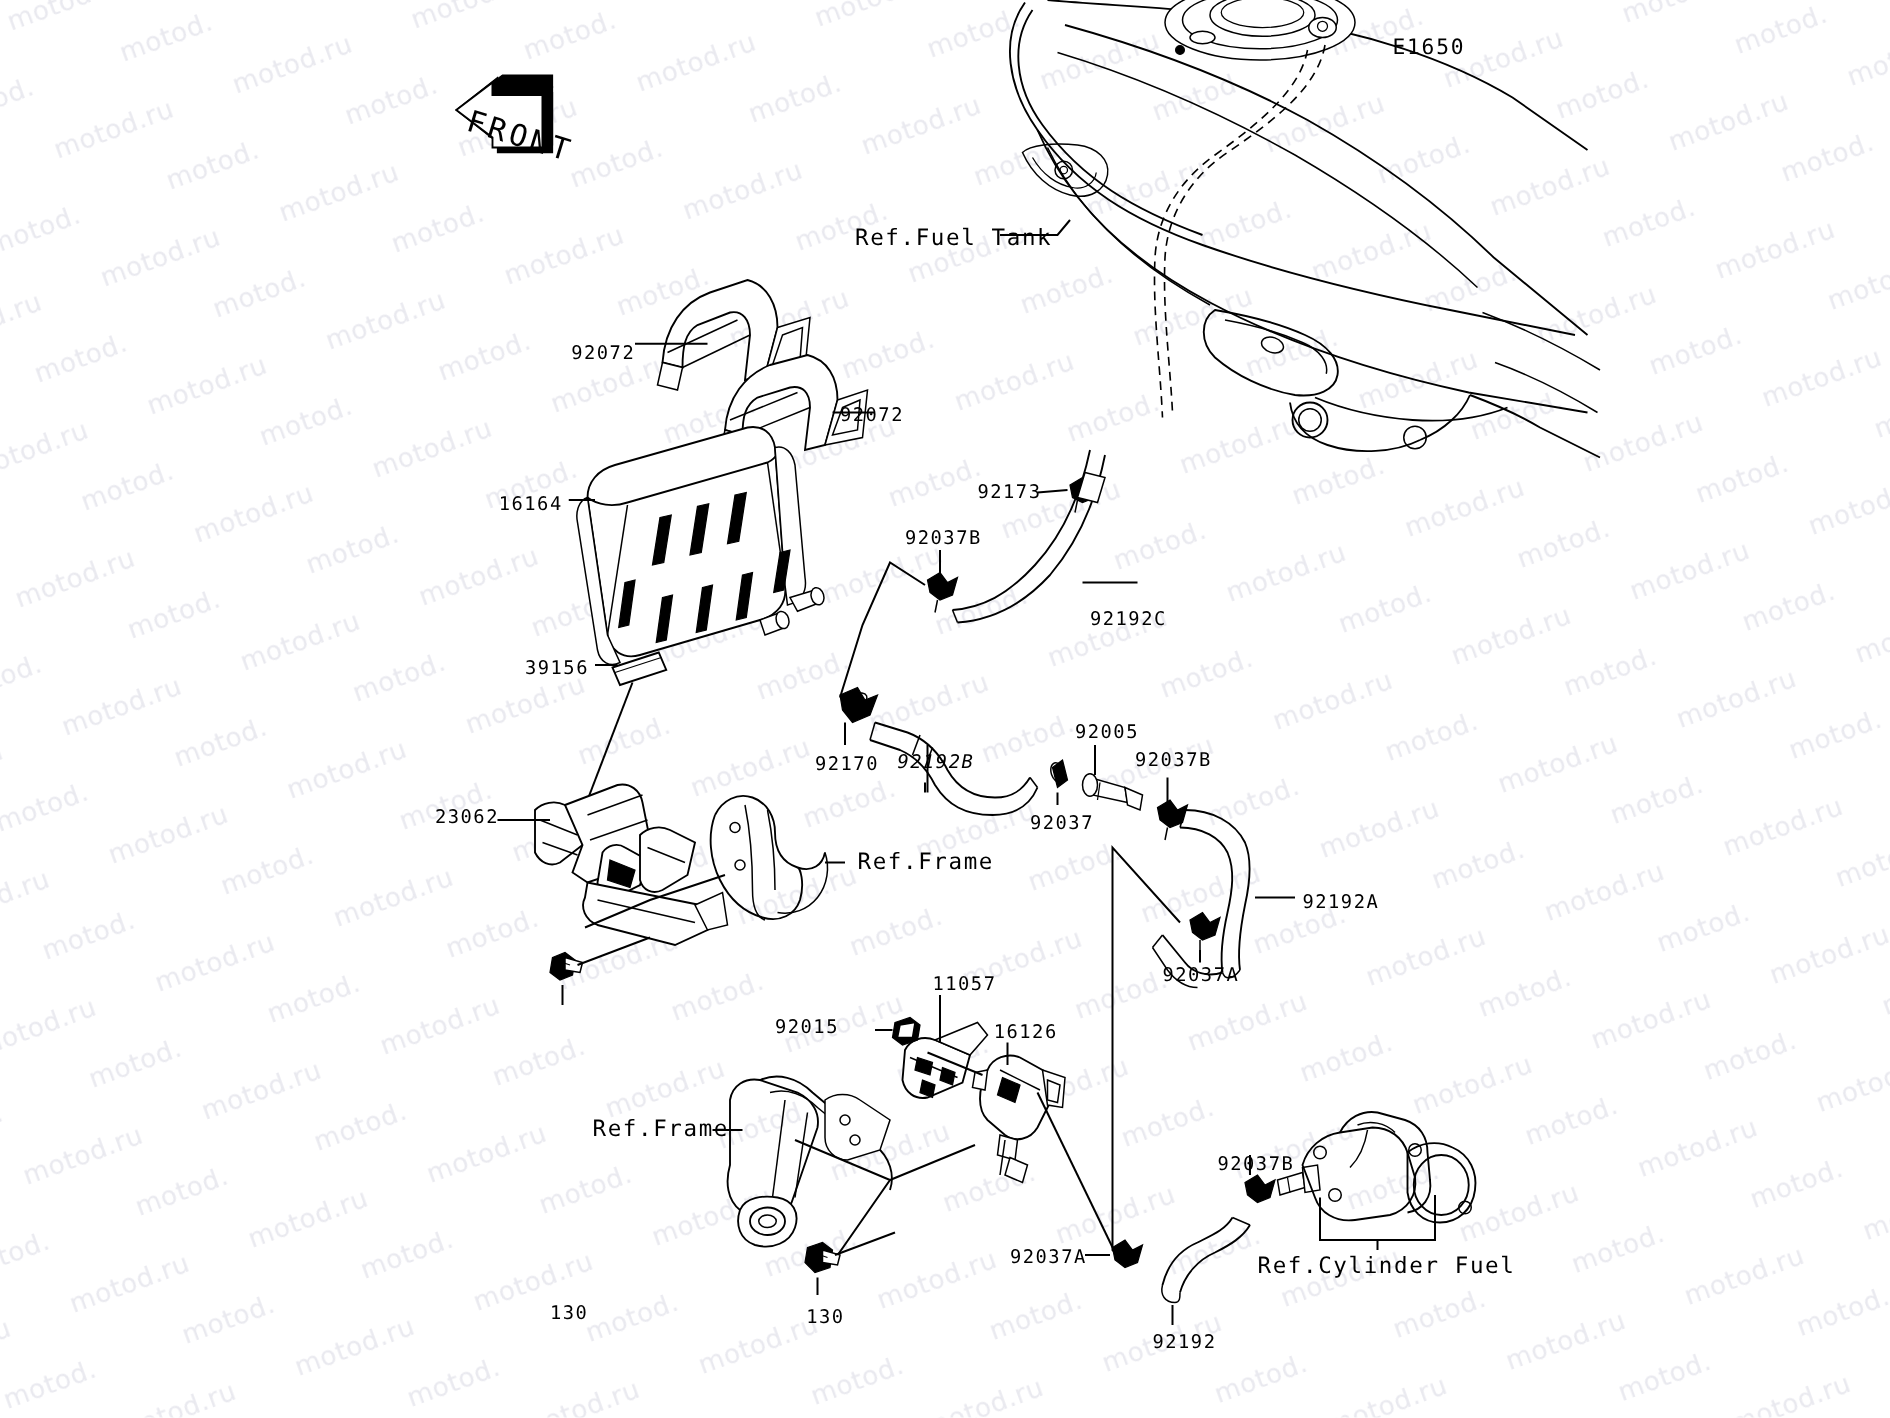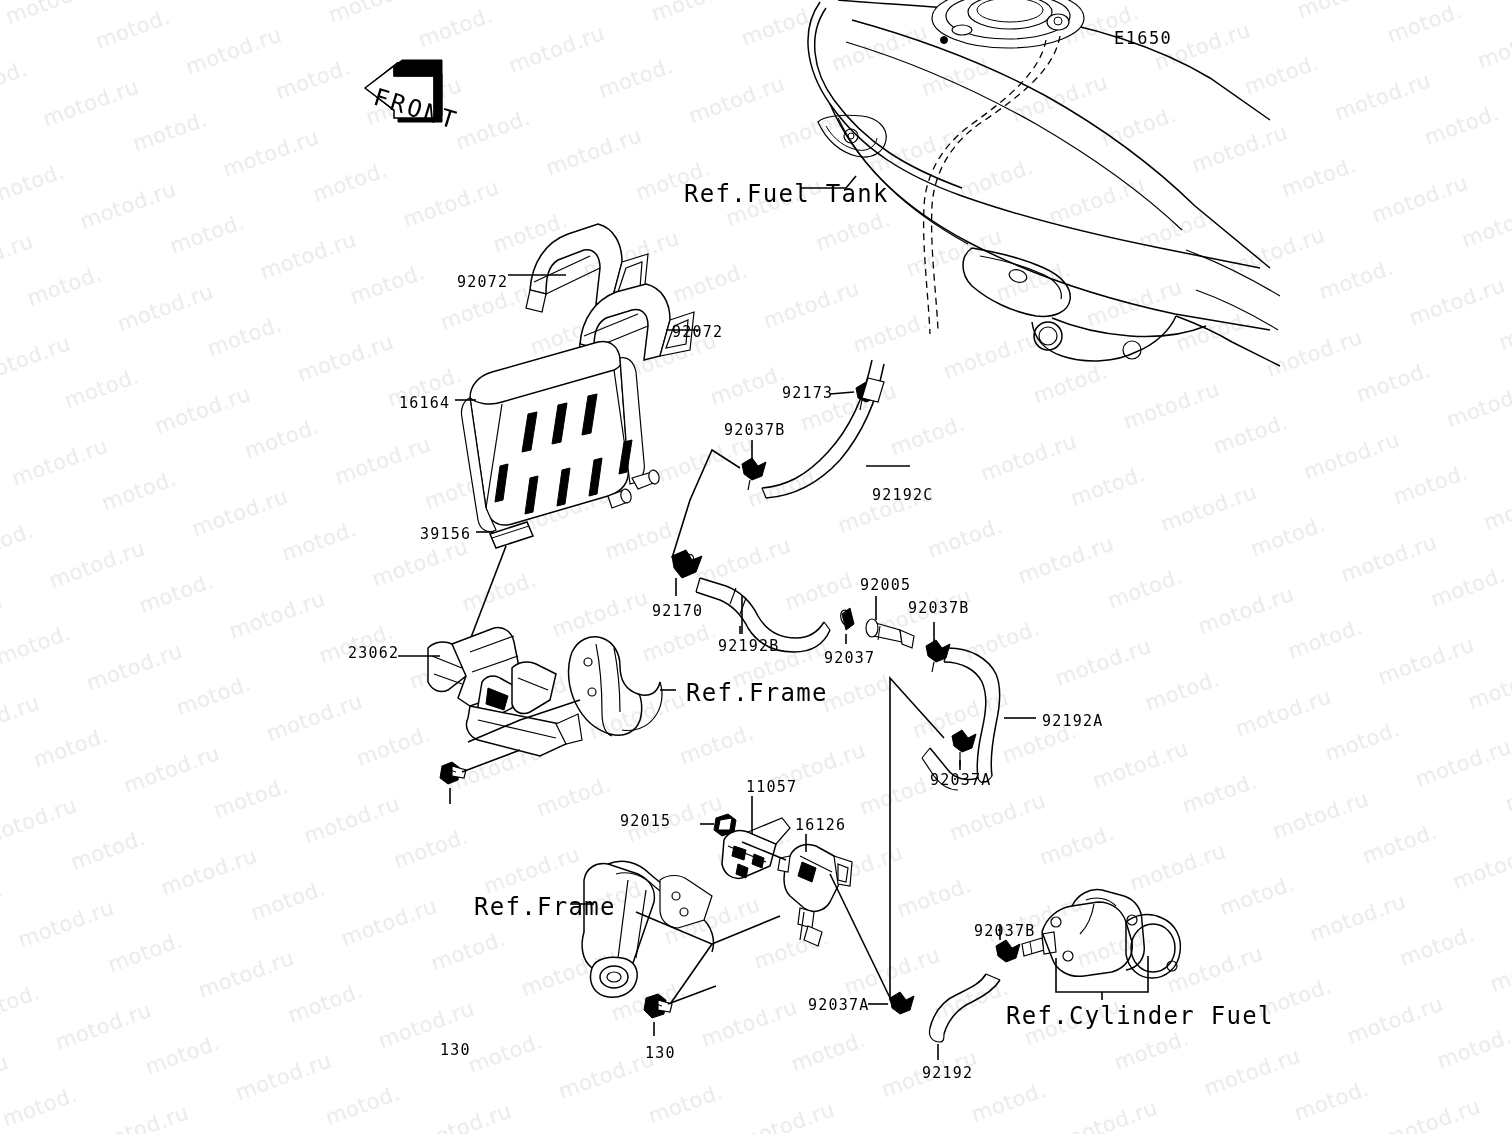--- a/index.html
+++ b/index.html
@@ -11,21 +11,21 @@
   #stage{position:absolute;inset:0;width:1512px;height:1134px;border-radius:32px;}
   #wm{position:absolute;inset:0;width:1512px;height:1134px;pointer-events:none;z-index:5;}
   #art{position:absolute;inset:0;width:1512px;height:1134px;z-index:10;}
   #labels{position:absolute;inset:0;width:1512px;height:1134px;z-index:20;}
   .lbl{
     position:absolute;white-space:pre;color:#000;
     font-family:"DejaVu Sans Mono","Liberation Mono",monospace;
     font-size:15px;letter-spacing:1.2px;line-height:1;
   }
   .lbl.code{font-size:17px;letter-spacing:1.4px;}
-  .lbl.ref{font-size:24px;letter-spacing:1.3px;}
+  .lbl.ref{font-size:18px;letter-spacing:1.3px;}
   .wmtext{
     font-family:"DejaVu Sans","Liberation Sans",sans-serif;
     font-size:21px;fill:#e9e9ef;letter-spacing:0.5px;
   }
   svg{display:block;}
   .ln{fill:none;stroke:#000;stroke-width:1.5;}
   .ln-thin{fill:none;stroke:#000;stroke-width:1.2;}
   .ln-hair{fill:none;stroke:#000;stroke-width:1;}
   .lead{fill:none;stroke:#000;stroke-width:1.6;}
   .dash{fill:none;stroke:#000;stroke-width:1.3;stroke-dasharray:7 5;}
@@ -421,21 +421,21 @@
     <span class="lbl code" style="left:1114px;top:30px;">E1650</span>
     <span class="lbl ref" style="left:684px;top:182px;">Ref.Fuel Tank</span>
     <span class="lbl" style="left:457px;top:275px;">92072</span>
     <span class="lbl" style="left:672px;top:325px;">92072</span>
     <span class="lbl" style="left:399px;top:396px;">16164</span>
     <span class="lbl" style="left:782px;top:386px;">92173</span>
     <span class="lbl" style="left:724px;top:423px;">92037B</span>
     <span class="lbl" style="left:872px;top:456px;margin-top:32px;">92192C</span>
     <span class="lbl" style="left:420px;top:527px;">39156</span>
     <span class="lbl" style="left:652px;top:604px;">92170</span>
-    <span class="lbl" style="left:718px;top:639px;">92192B</span>
+    <span class="lbl" style="left:718px;top:602px;font-style:italic;">92192B</span>
     <span class="lbl" style="left:860px;top:578px;">92005</span>
     <span class="lbl" style="left:824px;top:651px;">92037</span>
     <span class="lbl" style="left:908px;top:601px;">92037B</span>
     <span class="lbl" style="left:348px;top:646px;">23062</span>
     <span class="lbl ref" style="left:686px;top:681px;">Ref.Frame</span>
     <span class="lbl" style="left:1042px;top:714px;">92192A</span>
     <span class="lbl" style="left:930px;top:773px;">92037A</span>
     <span class="lbl" style="left:440px;top:1043px;">130</span>
     <span class="lbl" style="left:746px;top:780px;">11057</span>
     <span class="lbl" style="left:620px;top:814px;">92015</span>

